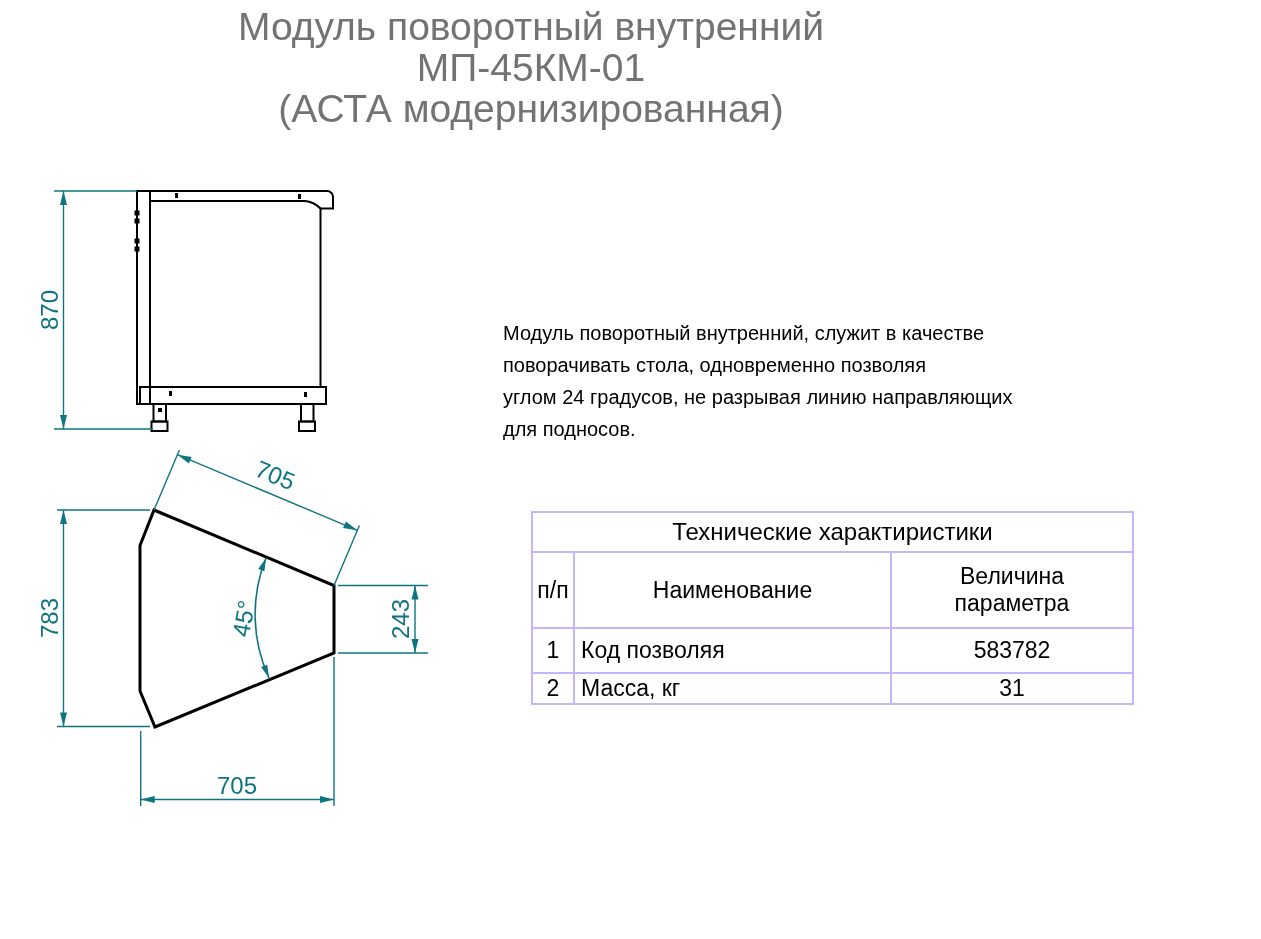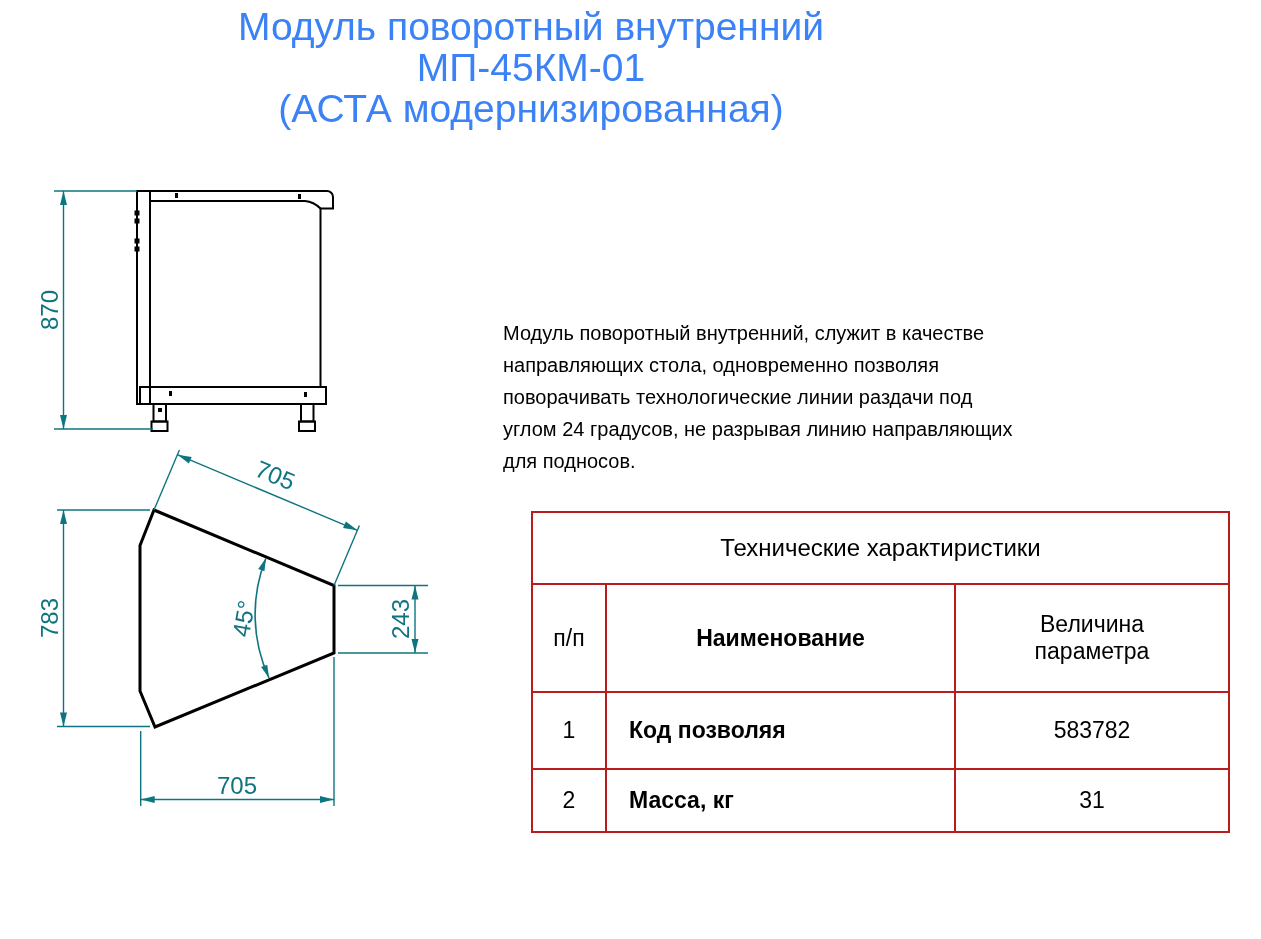--- a/index.html
+++ b/index.html
@@ -1,29 +1,29 @@
 <!DOCTYPE html>
 <html><head>
 <meta charset="utf-8">
 <style>
   html,body{margin:0;padding:0;background:#ffffff;}
   body{width:1261px;height:939px;position:relative;overflow:hidden;
        font-family:"Liberation Sans", sans-serif;color:#000;}
   .page{position:absolute;inset:0;background:#fff;}
   .title{position:absolute;left:0;top:6px;width:1062px;text-align:center;
-         font-size:39px;line-height:41px;color:#3b82f6;}
+         font-size:39px;line-height:41px;color:#737373;}
   .drawing-svg{position:absolute;left:0;top:0;}
   .desc{position:absolute;left:503px;top:317px;width:715px;
         font-size:20px;line-height:32px;white-space:nowrap;}
   table.specs{position:absolute;left:531px;top:511px;border-collapse:collapse;
         table-layout:fixed;font-size:23px;}
-  table.specs td{border:2px solid #b91c1c;padding:16px;text-align:center;vertical-align:middle;
+  table.specs td{border:2px solid #c4b5fd;padding:0;text-align:center;vertical-align:middle;
         overflow:hidden;}
   td.c1{width:40px;}
-  td.c2{width:315px;font-weight:bold;}
+  td.c2{width:315px;}
   td.c3{width:240px;}
   tr.t-title td{height:38px;font-size:24px;}
   tr.t-head td{height:74px;}
   tr.r1 td{height:43px;}
   tr.r2 td{height:29px;}
   td .leftpad{text-align:left;padding-left:6px;}
   .wrapbox{width:150px;margin:8px auto;line-height:27px;}
   .dimtext{font-size:24px;fill:#0e7580;}
 </style>
 </head>
@@ -143,22 +143,21 @@
       <g fill="#0e7580" stroke="none">
         <path d="M266,558 L264.4,571.3 L258.2,568.9 Z"></path>
         <path d="M269,678 L261.1,667.1 L267.3,664.7 Z"></path>
       </g>
       <text class="dimtext" x="252" y="620" text-anchor="middle" transform="rotate(-80,252,620)">45°</text>
     </g>
   </svg>
 
   <div class="desc">
     <div>Модуль поворотный внутренний, служит в качестве</div>
-    <div>направляющих стола, одновременно позволяя</div>
-    <div>поворачивать технологические линии раздачи под</div>
+    <div>поворачивать стола, одновременно позволяя</div>
     <div>углом 24 градусов, не разрывая линию направляющих</div>
     <div>для подносов.</div>
   </div>
 
   <table class="specs">
     <tbody>
         <tr class="t-title">
       <td colspan="3">Технические характиристики</td>
     </tr>
     <tr class="t-head">

